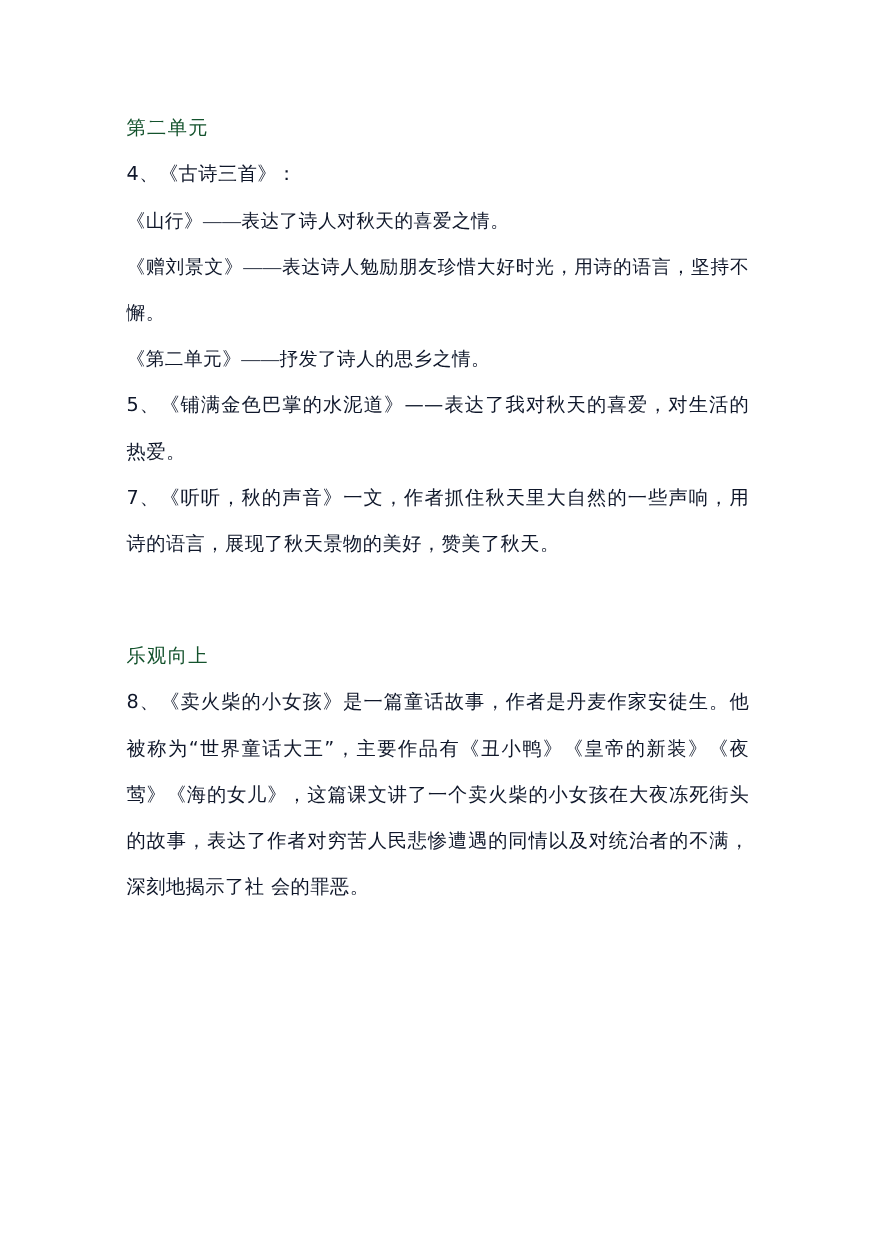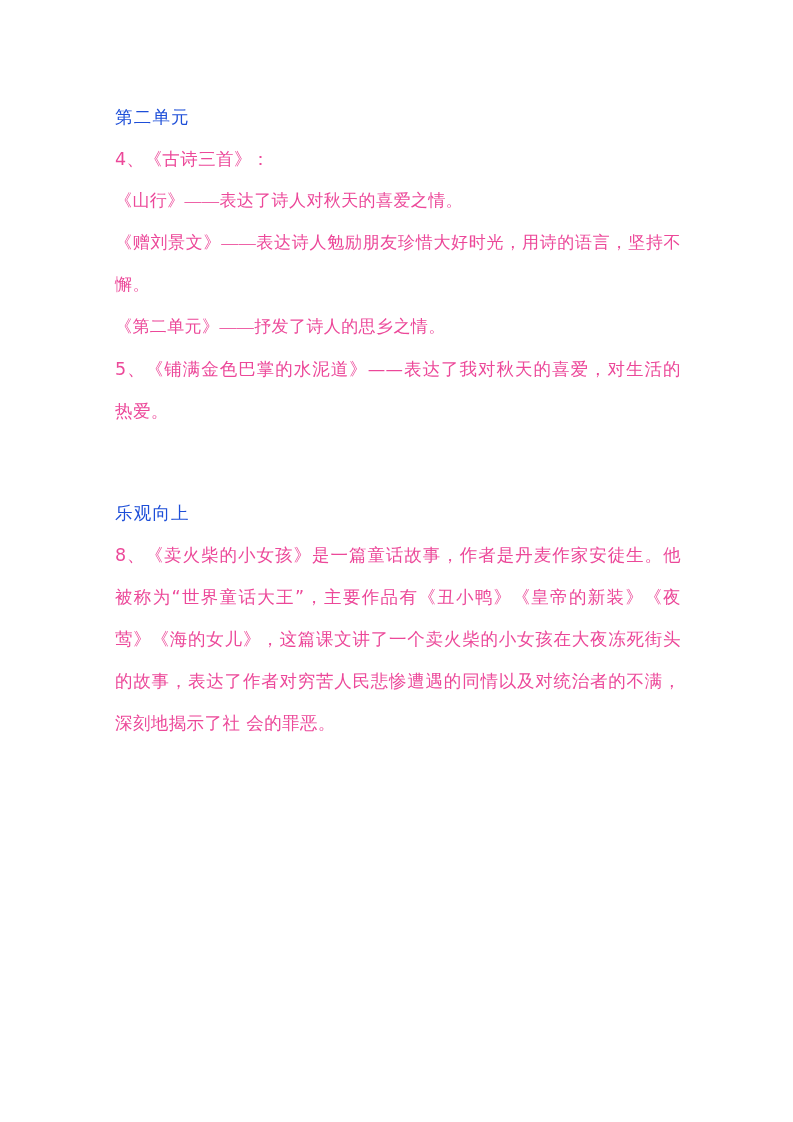--- a/index.html
+++ b/index.html
@@ -20,30 +20,30 @@
   }
   .doc-body {
     position: absolute;
     left: 115px;
     top: 96px;
     width: 566px;
   }
   .para {
     font-size: 17.5px;
     line-height: 42px;
-    color: #ec4899;
+    color: #0f172a;
     margin: 0;
     text-align: justify;
     letter-spacing: 0.4px;
     word-break: break-word;
   }
   .heading {
     font-size: 17.5px;
     line-height: 42px;
-    color: #1d4ed8;
+    color: #14532d;
     margin: 0;
     letter-spacing: 1.2px;
   }
   .spacer-block {
     height: 60px;
   }
   .serif-title {
     font-family: Liberation Serif, serif;
     font-size: 17px;
   }
@@ -54,20 +54,21 @@
 <div class="page">
   <div class="doc-body">
 
     <div>
       <p class="heading">第二单元</p>
       <p class="para">4、《古诗三首》：</p>
       <p class="para serif-title">《山行》——表达了诗人对秋天的喜爱之情。</p>
       <p class="para serif-title">《赠刘景文》——表达诗人勉励朋友珍惜大好时光，用诗的语言，坚持不懈。</p>
       <p class="para serif-title">《第二单元》——抒发了诗人的思乡之情。</p>
       <p class="para">5、《铺满金色巴掌的水泥道》——表达了我对秋天的喜爱，对生活的热爱。</p>
+      <p class="para">7、《听听，秋的声音》一文，作者抓住秋天里大自然的一些声响，用诗的语言，展现了秋天景物的美好，赞美了秋天。</p>
     </div>
 
     <div class="spacer-block"></div>
 
     <div>
       <p class="heading">乐观向上</p>
       <p class="para">8、《卖火柴的小女孩》是一篇童话故事，作者是丹麦作家安徒生。他被称为“世界童话大王”，主要作品有《丑小鸭》《皇帝的新装》《夜莺》《海的女儿》，这篇课文讲了一个卖火柴的小女孩在大夜冻死街头的故事，表达了作者对穷苦人民悲惨遭遇的同情以及对统治者的不满，深刻地揭示了社 会的罪恶。</p>
     </div>
 
   </div>

